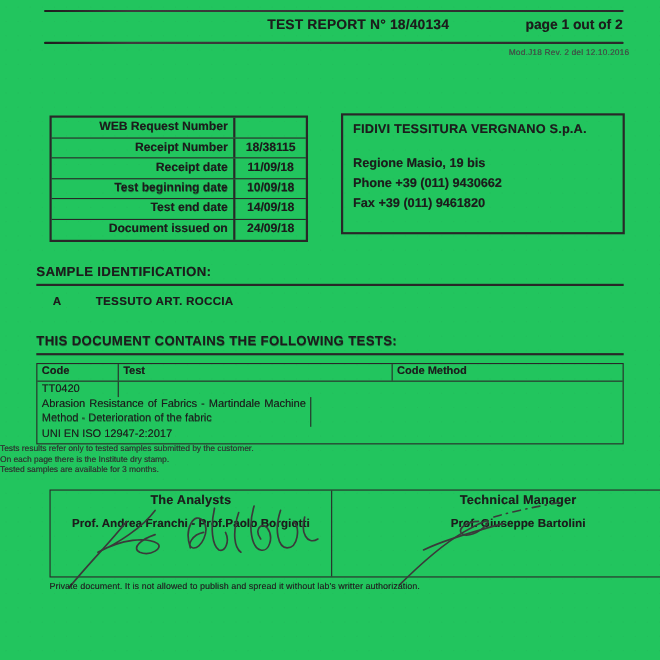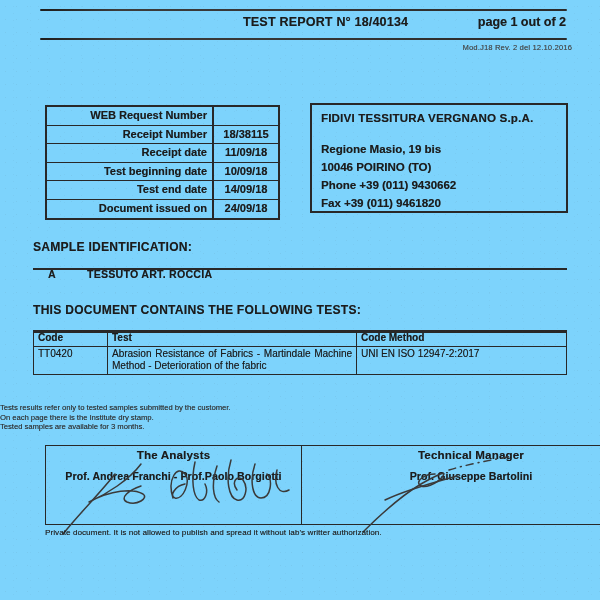--- a/index.html
+++ b/index.html
@@ -1,17 +1,17 @@
 <!DOCTYPE html>
 <html><head>
 <meta charset="utf-8">
 <style>
   html,body{margin:0;padding:0;background:#ffffff;}
   .page{
-    position:relative;width:600px;height:600px;background:#7dd3fc;
+    position:relative;width:600px;height:600px;background:#22c55e;
     font-family:"Liberation Sans", sans-serif;color:#1c1c1c;overflow:hidden;
     text-shadow:0.2px 0.2px 0.4px rgba(25,25,25,.5);
   }
   .page::after{
     content:"";position:absolute;inset:0;pointer-events:none;opacity:.5;
     background-image:
       radial-gradient(rgba(70,70,70,.14) .6px, transparent .7px),
       radial-gradient(rgba(70,70,70,.09) .5px, transparent .6px);
     background-size:11px 13px,17px 7px;background-position:0 0,5px 3px;
   }
@@ -25,30 +25,30 @@
   .req-table{position:absolute;left:45px;top:105px;width:235px;border:2px solid #282828;box-sizing:border-box;}
   .req-row{display:flex;height:17.6px;border-top:1.5px solid #282828;}
   .req-row:first-child{border-top:none;}
   .req-label{flex:1;text-align:right;padding-right:5px;font-size:11px;font-weight:bold;line-height:17.6px;border-right:2px solid #282828;white-space:nowrap;}
   .req-value{width:64px;text-align:center;font-size:11px;font-weight:bold;line-height:17.6px;}
 
   .cust-box{position:absolute;left:310px;top:103px;width:258px;height:110px;border:2px solid #282828;box-sizing:border-box;padding:7px 9px;font-weight:bold;font-size:11.5px;}
   .cust-name{margin-bottom:16px;letter-spacing:.2px;}
   .cust-line{line-height:18px;}
 
-  .section-heading{position:absolute;left:33px;width:534px;font-size:12px;font-weight:bold;letter-spacing:.3px;border-bottom:2.5px solid #282828;padding-bottom:14px;}
+  .section-heading{position:absolute;left:33px;width:534px;font-size:12px;font-weight:bold;letter-spacing:.3px;border-bottom:2.5px solid #282828;padding-bottom:4px;}
   .heading-sample{top:240px;}
   .heading-tests{top:303px;}
 
   .sample-row{position:absolute;left:48px;top:268px;display:flex;font-size:10.5px;font-weight:bold;letter-spacing:.3px;}
   .sample-code{width:39px;}
 
   .tests-table{position:absolute;left:33px;top:330px;width:534px;border:1.5px solid #282828;box-sizing:border-box;font-size:10px;}
   .tests-header{display:flex;border-bottom:1.5px solid #282828;font-weight:bold;}
-  .tests-datarow{display:flex;}
+  .tests-datarow{display:flex;flex-direction:column;}
   .tc{padding:1px 4px;box-sizing:border-box;line-height:12.5px;}
   .tc-code{width:74px;border-right:1.5px solid #282828;}
   .tc-test{width:249px;border-right:1.5px solid #282828;text-align:justify;text-align-last:left;}
   .tc-method{flex:1;}
 
   .notes{position:absolute;left:0;top:403px;width:496px;text-align:left;font-size:7.6px;line-height:9.6px;color:#333;}
 
   .sig-table{position:absolute;left:45px;top:445px;width:596px;height:80px;border:1.5px solid #282828;box-sizing:border-box;display:flex;}
   .sig-cell{text-align:center;position:relative;}
   .sig-cell-left{width:255px;border-right:1.5px solid #282828;}
@@ -94,21 +94,20 @@
     </div>
     <div class="req-row">
       <div class="req-label">Document issued on</div>
       <div class="req-value">24/09/18</div>
     </div>
   </div>
 
   <div class="cust-box">
     <div class="cust-name">FIDIVI TESSITURA VERGNANO S.p.A.</div>
     <div class="cust-line">Regione Masio, 19 bis</div>
-    <div class="cust-line">10046 POIRINO  (TO)</div>
     <div class="cust-line">Phone +39 (011) 9430662</div>
     <div class="cust-line">Fax +39 (011) 9461820</div>
   </div>
 
   <div class="section-heading heading-sample">SAMPLE IDENTIFICATION:</div>
   <div class="sample-row">
     <div class="sample-code">A</div>
     <div class="sample-desc">TESSUTO ART. ROCCIA</div>
   </div>
 

